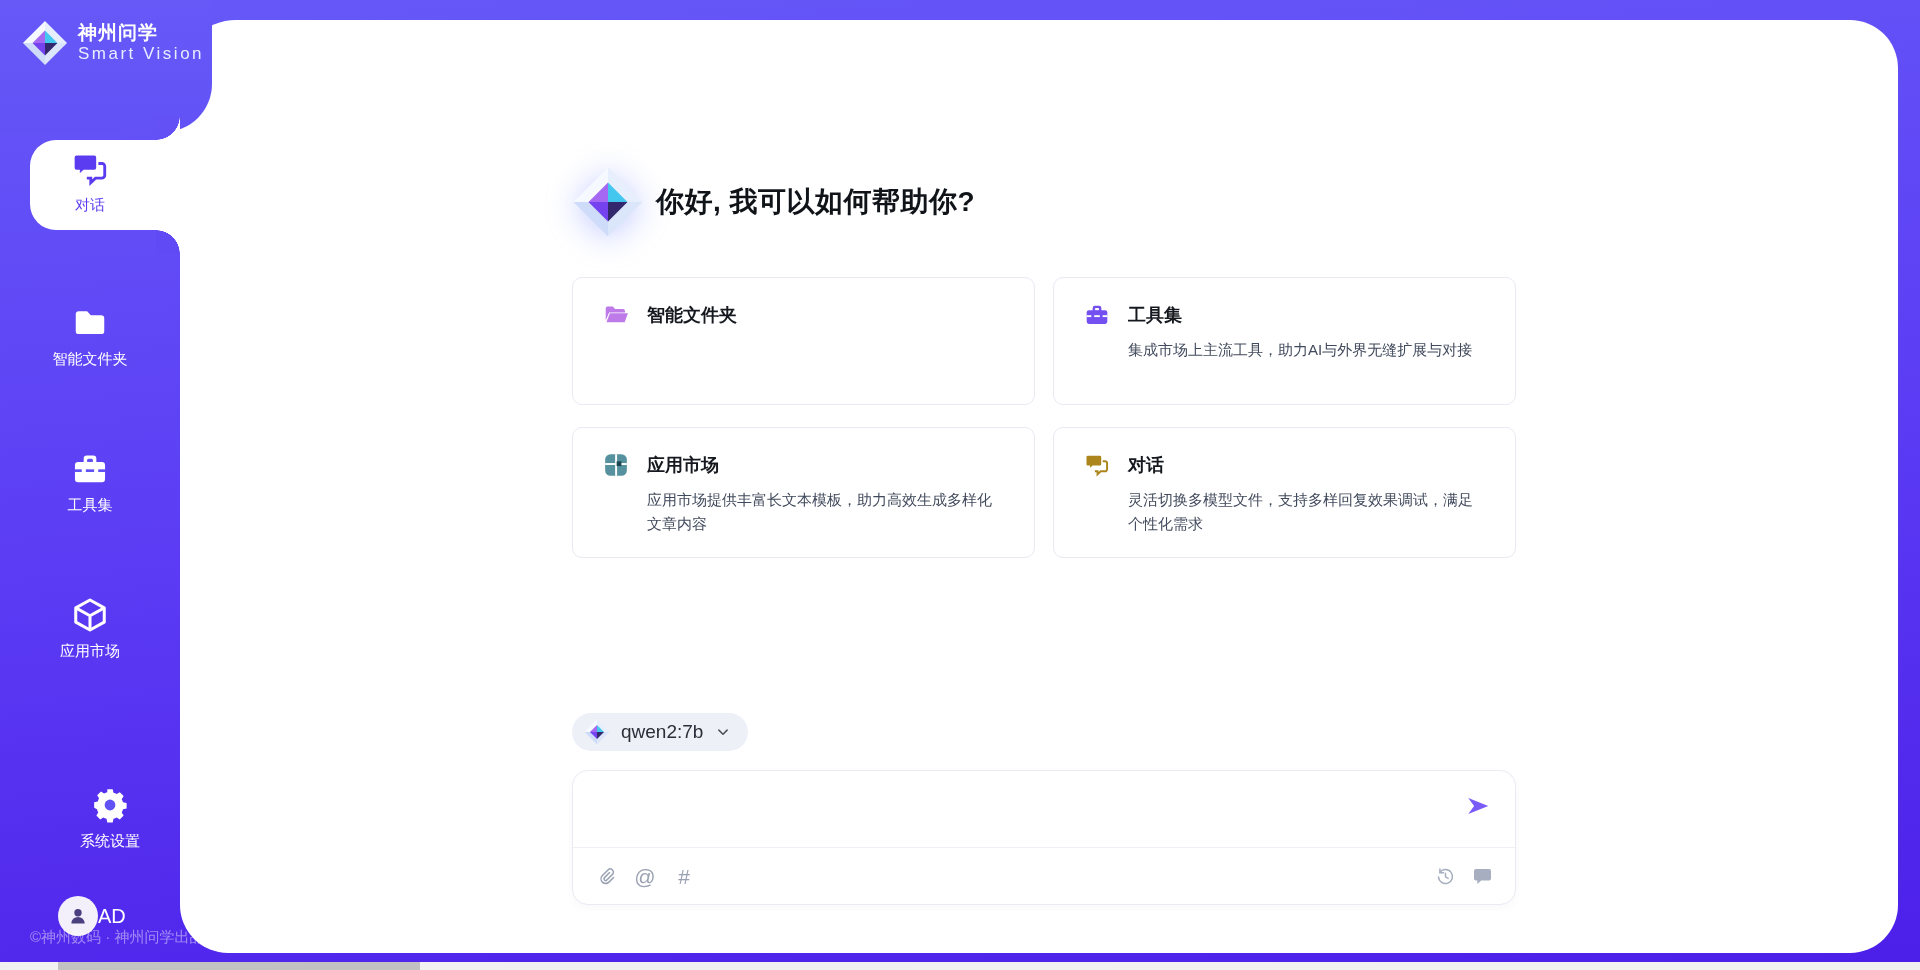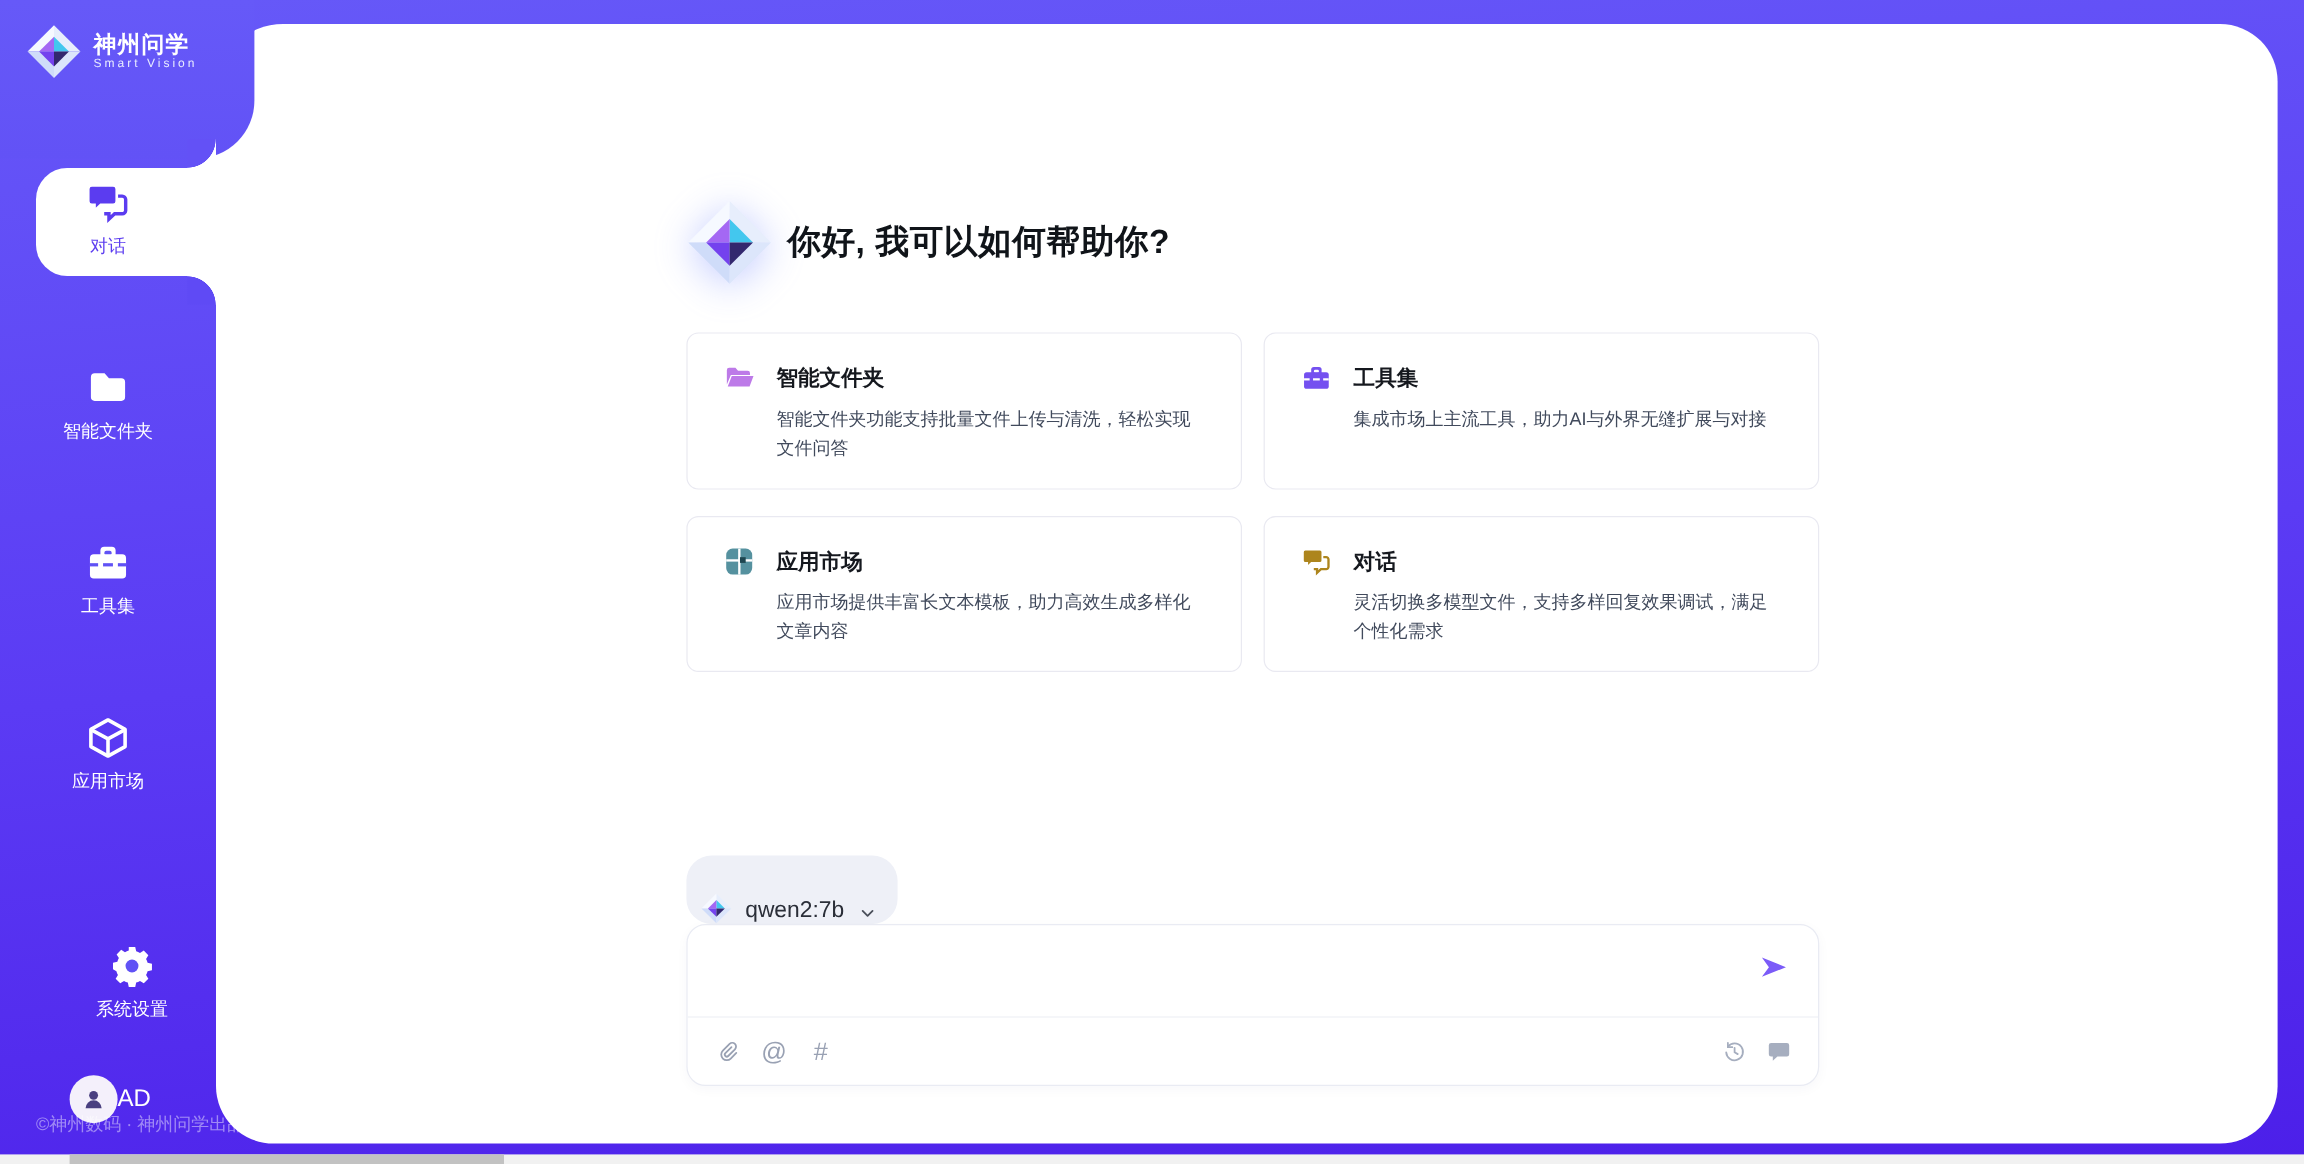--- a/index.html
+++ b/index.html
@@ -18,21 +18,21 @@
     background:#fff;border-radius:26px 0 0 26px;z-index:2;}
   .shim{position:absolute;width:24px;height:24px;left:156px;z-index:2;}
   .shim-top{top:116px;background:radial-gradient(circle at 0 0,#6351f6 23.5px,#fff 24px);}
   .shim-bottom{top:230px;background:radial-gradient(circle at 0 100%,#5f4af5 23.5px,#fff 24px);}
 
   .sidebar{position:absolute;left:0;top:0;width:216px;height:970px;z-index:3;
     --icon-bg:#6052f5;}
   .brand{position:absolute;left:22px;top:20px;display:flex;align-items:center;gap:10px;z-index:4;}
   .brand svg{width:46px;height:46px;}
   .brand-name{color:#fff;font-size:19px;font-weight:700;letter-spacing:1px;line-height:1.15;}
-  .brand-sub{color:#e8ecff;font-size:10px;letter-spacing:2.5px;}
+  .brand-sub{color:#e8ecff;font-size:17px;letter-spacing:2.5px;}
 
   .nav-item{position:absolute;left:0;width:180px;text-align:center;color:#fff;
     font-size:15px;cursor:pointer;}
   .nav-item .nav-icon{display:block;margin:0 auto 8px;width:38px;height:38px;}
   .nav-item.active{color:#5b3cf0;--icon-bg:#ffffff;--chip-bg:#ffffff;}
   .nav-1{top:150px;} .nav-2{top:304px;} .nav-3{top:450px;} .nav-4{top:596px;} .nav-5{top:786px;margin-left:20px;}
 
   .user-row{position:absolute;left:58px;top:896px;display:flex;align-items:center;cursor:pointer;text-align:right;}
   .avatar{width:40px;height:40px;border-radius:50%;background:#f4f0fb;
     display:flex;align-items:center;justify-content:center;}
@@ -49,22 +49,22 @@
 
   .cards{position:absolute;top:257px;left:0;width:944px;display:grid;
     grid-template-columns:463px 463px;column-gap:18px;row-gap:22px;}
   .card{box-sizing:border-box;background:#fff;border:1px solid #e9e9f1;border-radius:10px;
     min-height:128px;padding:24px 28px 20px 30px;cursor:pointer;}
   .card-head{display:flex;align-items:center;gap:18px;}
   .card-head svg{width:26px;height:26px;flex:0 0 auto;--icon-bg:#ffffff;--chip-bg:#ffffff;}
   .card-title{font-size:18px;font-weight:700;color:#15181e;}
   .card-desc{margin:10px 0 0 44px;font-size:15px;line-height:1.62;color:#414a5c;}
 
-  .model-pill{position:absolute;top:693px;left:0;height:57px;display:inline-flex;
-    align-items:flex-end;gap:11px;background:#eef0f7;border-radius:21px;padding:0 16px 0 12px;
+  .model-pill{position:absolute;top:693px;left:0;height:38px;display:inline-flex;
+    align-items:center;gap:11px;background:#eef0f7;border-radius:21px;padding:0 16px 0 12px;
     cursor:pointer;}
   .model-pill svg.gem{width:26px;height:26px;}
   .model-name{font-size:19px;color:#2a2e38;}
   .model-pill .chev{width:18px;height:18px;}
 
   .composer{position:absolute;top:750px;left:0;width:944px;height:135px;box-sizing:border-box;
     background:#fff;border:1.5px solid #e9ebf3;border-radius:16px;
     box-shadow:0 3px 10px rgba(25,35,90,0.03);}
   .composer textarea{position:absolute;left:24px;top:14px;width:830px;height:52px;border:none;
     outline:none;resize:none;font-family:inherit;font-size:18px;color:#3a3f4c;background:transparent;}
@@ -228,21 +228,20 @@
   </div>
 
   <div class="cards">
     <div class="card">
       <div class="card-head">
         <svg viewBox="0 0 24 24" style="color: rgb(189, 122, 232);">
             <use href="#ic-folder-open"></use>
           </svg>
         <span class="card-title">智能文件夹</span>
       </div>
-      <div class="card-desc">智能文件夹功能支持批量文件上传与清洗，轻松实现文件问答</div>
     </div>
     <div class="card">
       <div class="card-head">
         <svg viewBox="0 0 24 24" style="color: rgb(116, 80, 240);">
             <use href="#ic-briefcase"></use>
           </svg>
         <span class="card-title">工具集</span>
       </div>
       <div class="card-desc">集成市场上主流工具，助力AI与外界无缝扩展与对接</div>
     </div>

